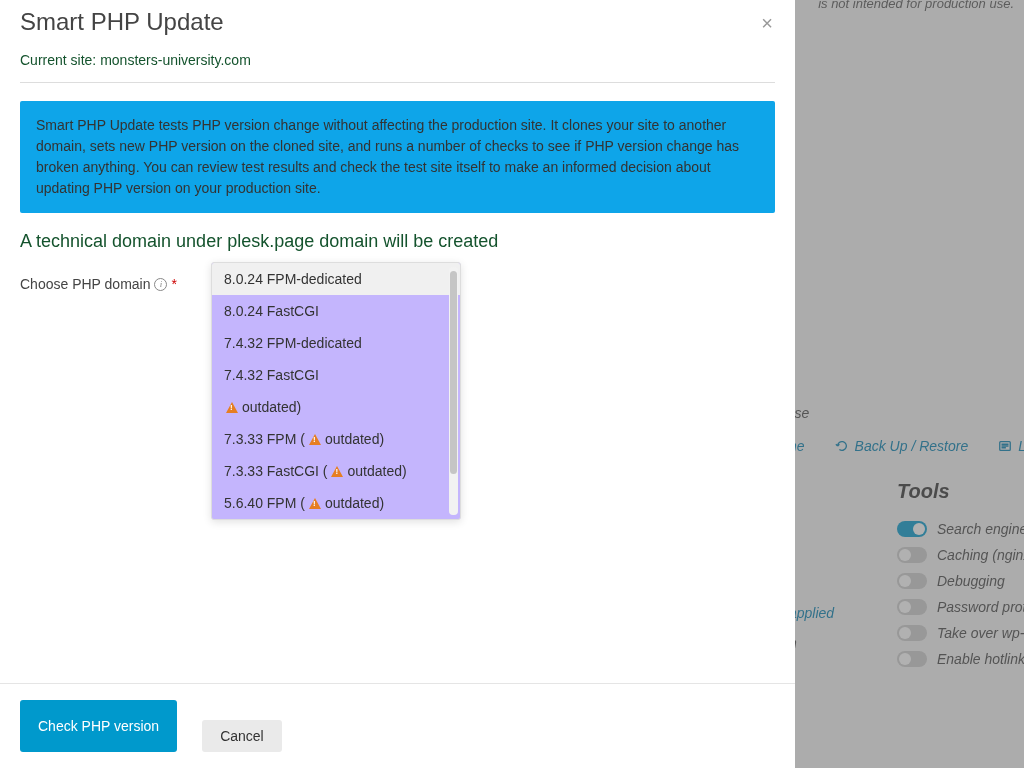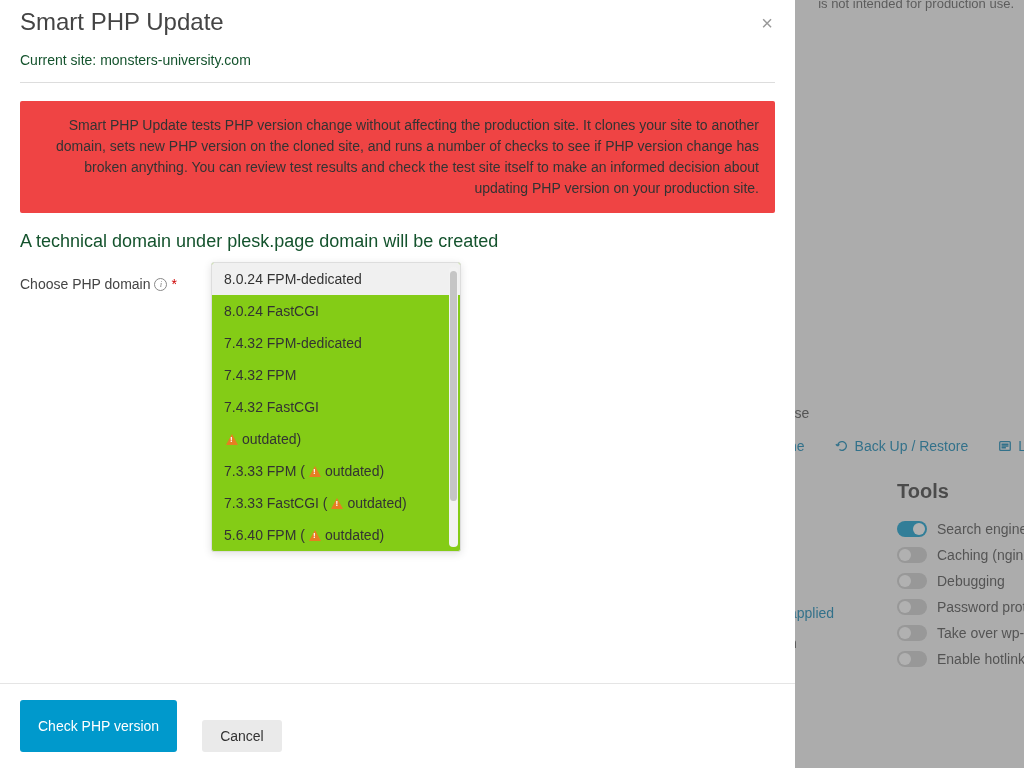--- a/index.html
+++ b/index.html
@@ -19,20 +19,21 @@
   background: rgba(100,100,100,0.5);
   pointer-events: none;
 }
 .bg-content {
   position: absolute;
   top: 0; right: 0;
   width: 240px;
   height: 768px;
   padding-top: 0;
   color: #666;
+  font-style: italic;
 }
 .bg-notice {
   position: absolute;
   top: -4px; right: 10px;
   font-size: 13px;
   color: #555;
   white-space: nowrap;
 }
 .bg-tools {
   position: absolute;
@@ -129,28 +130,27 @@
 .site-line {
   font-size: 14px;
   color: #14532d;
 }
 .hr {
   border: none;
   border-top: 1px solid #ddd;
   margin: 14px 0 18px 0;
 }
 .info-box {
-  background: #ef4444;
+  background: #0ea5e9;
   padding: 14px 16px;
   color: #333;
   font-size: 14px;
   line-height: 1.5;
   border-radius: 2px;
   margin-bottom: 18px;
-  text-align: right;
 }
 .tech-note {
   font-size: 18px;
   color: #14532d;
   margin-bottom: 20px;
 }
 .form-row {
   display: flex;
   align-items: flex-start;
   gap: 10px;
@@ -195,21 +195,21 @@
   width: 0; height: 0;
   border-left: 4px solid transparent;
   border-right: 4px solid transparent;
   border-top: 5px solid #666;
 }
 .dropdown {
   position: absolute;
   top: 262px;
   left: 211px;
   width: 250px;
-  background: #84cc16;
+  background: #c4b5fd;
   border: 1px solid #ddd;
   border-radius: 3px;
   box-shadow: 0 2px 8px rgba(0,0,0,0.12);
   overflow: hidden;
 }
 .dropdown-inner {
   max-height: 300px;
   overflow-y: auto;
 }
 .dropdown-item {
@@ -361,23 +361,20 @@
           <div class="dropdown-item">
             <span>8.0.24 FPM-dedicated</span>
           </div>
           <div class="dropdown-item">
             <span>8.0.24 FastCGI</span>
           </div>
           <div class="dropdown-item">
             <span>7.4.32 FPM-dedicated</span>
           </div>
           <div class="dropdown-item">
-            <span>7.4.32 FPM</span>
-          </div>
-          <div class="dropdown-item">
             <span>7.4.32 FastCGI</span>
           </div>
           <div class="dropdown-item">
             <span class="warning-triangle"></span>
             <span> outdated)</span>
           </div>
           <div class="dropdown-item">
             <span>7.3.33 FPM (</span>
             <span class="warning-triangle"></span>
             <span> outdated)</span>

